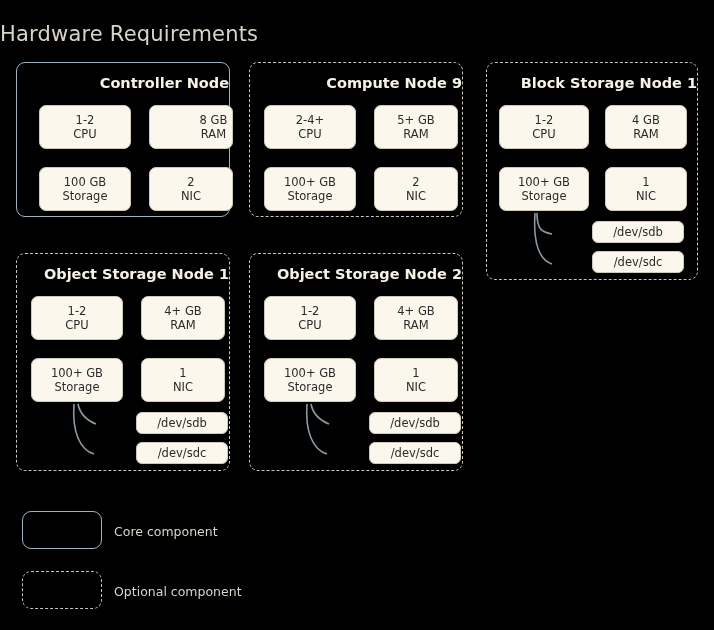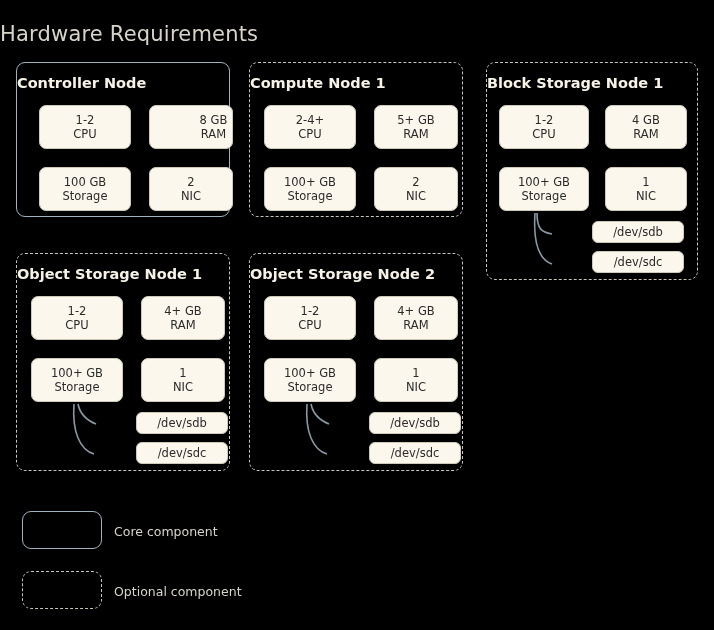--- a/index.html
+++ b/index.html
@@ -39,21 +39,21 @@
     border: 1.4px solid #9fb2bd;
   }
   .node.dashed {
     border: 1.4px dashed #c9c5ba;
   }
   .node-title {
     position: absolute;
     left: 0;
     top: 12px;
     width: 100%;
-    text-align: left;
+    text-align: right;
     font-size: 14.5px;
     font-weight: bold;
     color: #f6f2e6;
   }
   .chip {
     position: absolute;
     background: #fbf7ec;
     border: 1.2px solid #cfc9b8;
     border-radius: 7px;
     box-sizing: border-box;
@@ -122,21 +122,21 @@
       <span>100 GB</span>
       <span>Storage</span>
     </div>
     <div class="chip" style="left:132px; top:104px; width:84px; height:44px;">
       <span>2</span>
       <span>NIC</span>
     </div>
   </div>
 
   <div class="node dashed" style="left:249px; top:62px; width:214px; height:155px;">
-    <div class="node-title">Compute Node 1</div>
+    <div class="node-title">Compute Node 9</div>
     <div class="chip" style="left:14px; top:42px; width:92px; height:44px;">
       <span>2-4+</span>
       <span>CPU</span>
     </div>
     <div class="chip" style="left:124px; top:42px; width:84px; height:44px;">
       <span>5+ GB</span>
       <span>RAM</span>
     </div>
     <div class="chip" style="left:14px; top:104px; width:92px; height:44px;">
       <span>100+ GB</span>

